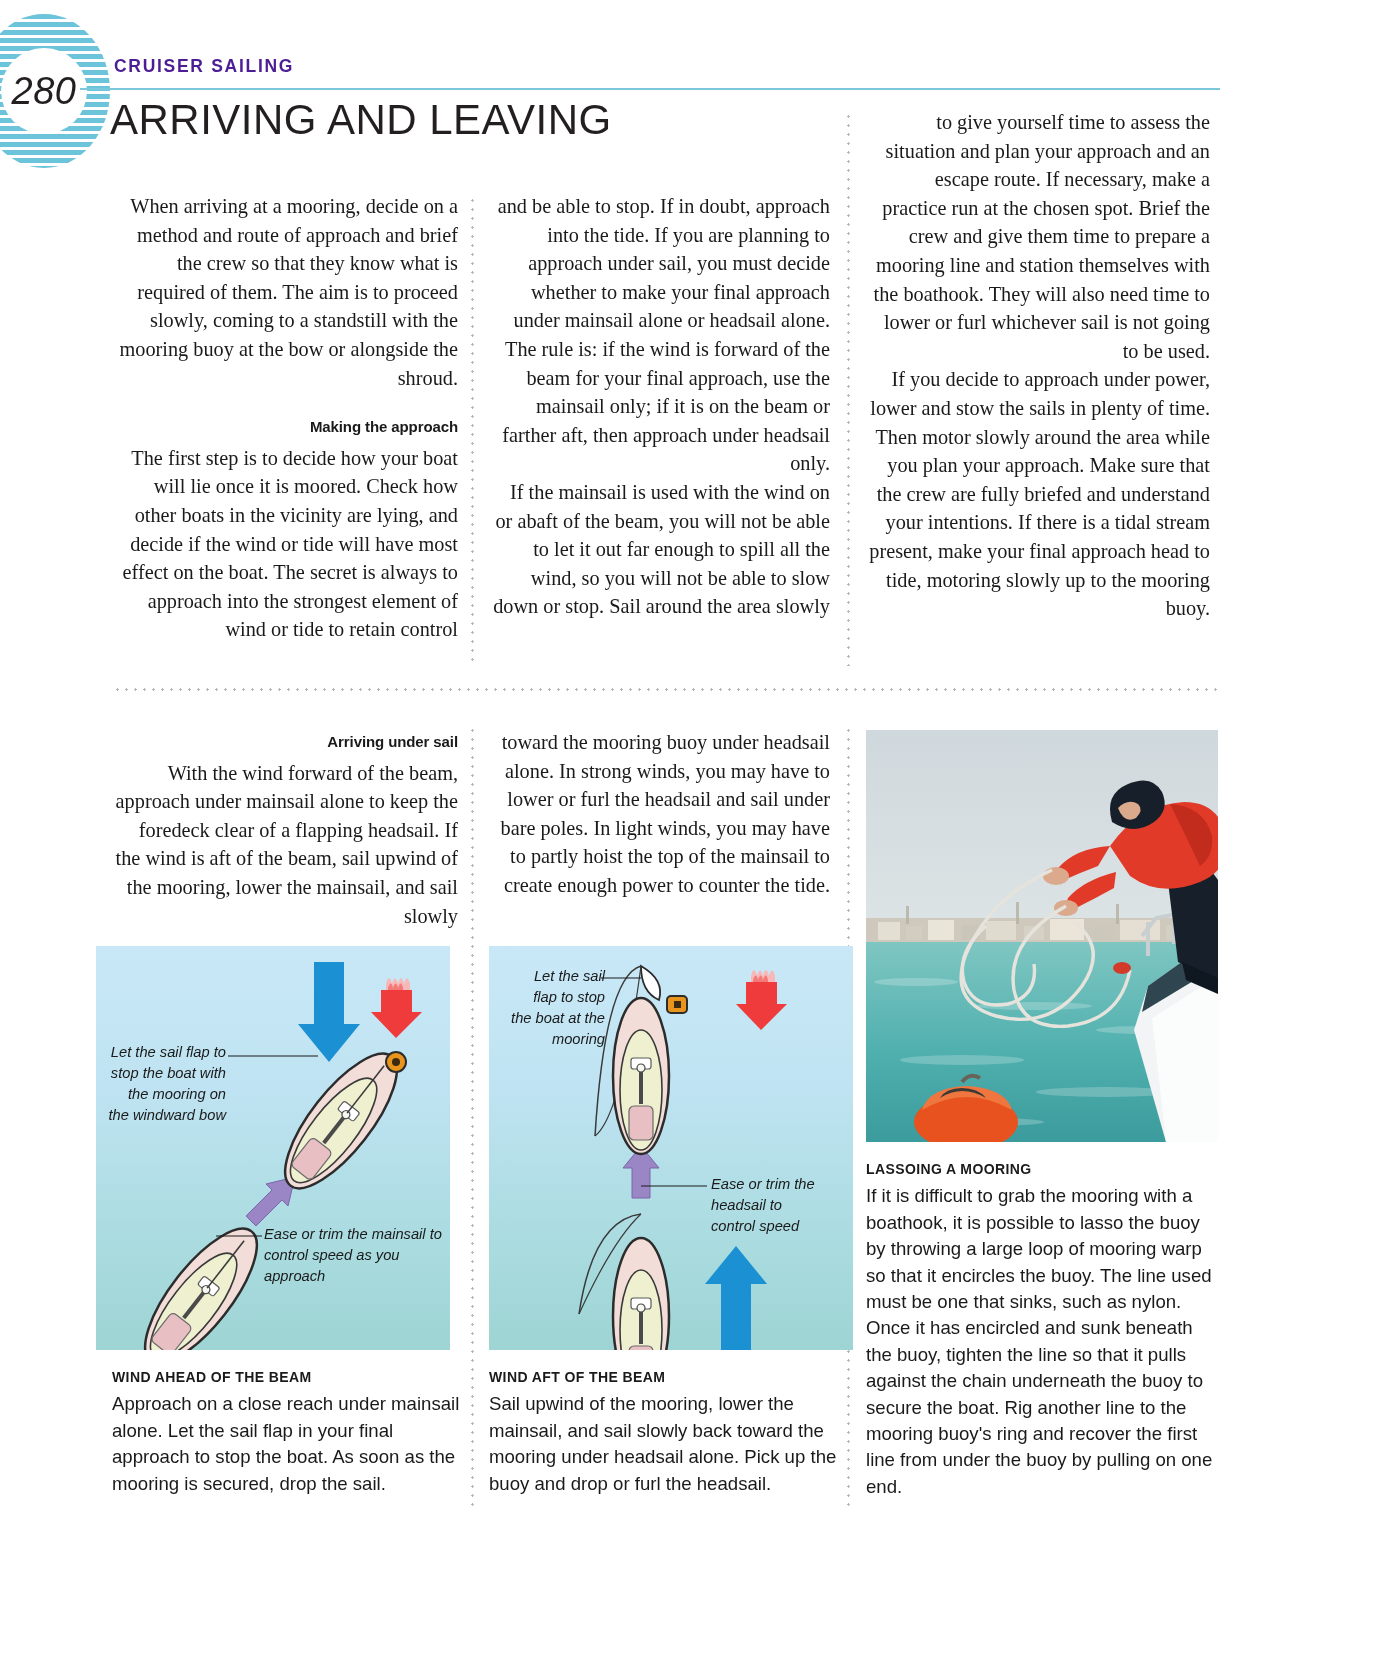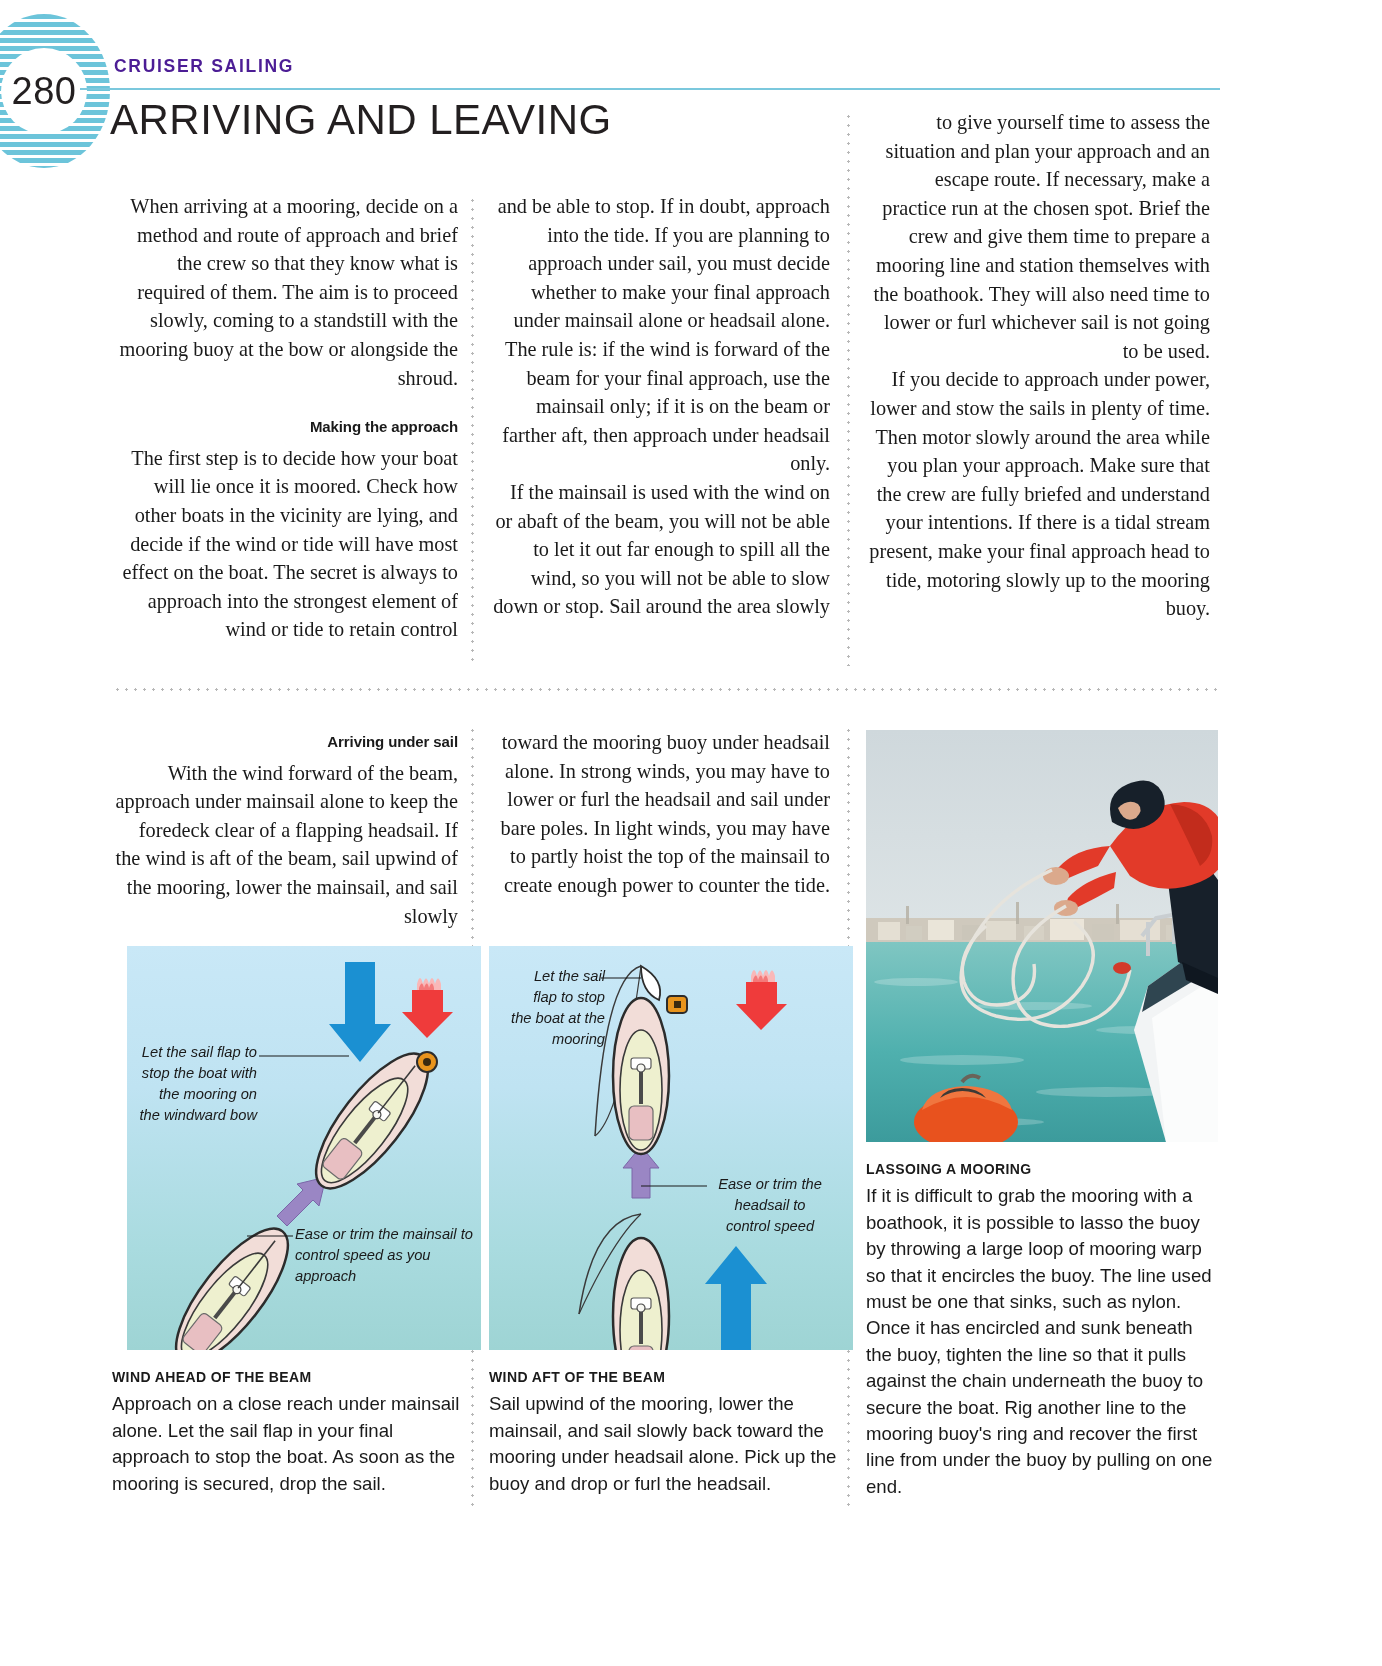--- a/index.html
+++ b/index.html
@@ -30,20 +30,21 @@
     width: 86px; height: 86px;
     border-radius: 50%;
     background: #ffffff;
     display: flex; align-items: center; justify-content: center;
   }
   .page-badge-num {
     font-family: "Liberation Sans", sans-serif;
     font-size: 38px; font-weight: 300; color: #231f20;
     letter-spacing: 0.5px;
     line-height: 1;
+    font-style: italic;
   }
   .running-head {
     position: absolute; left: 114px; top: 56px;
     font-family: "Liberation Sans", sans-serif;
     font-size: 17.5px; font-weight: 600; letter-spacing: 1.7px;
     color: #4c1d95;
   }
   .head-rule {
     position: absolute; left: 80px; top: 88px;
     width: 1140px; height: 2px;
@@ -173,21 +174,21 @@
 
   <div class="col" style="left:112px; top:728px; width:346px;">
     <div class="subhead">Arriving under sail</div>
     <p>With the wind forward of the beam, approach under mainsail alone to keep the foredeck clear of a flapping headsail. If the wind is aft of the beam, sail upwind of the mooring, lower the mainsail, and sail slowly</p>
   </div>
 
   <div class="col" style="left:490px; top:728px; width:340px;">
     <p>toward the mooring buoy under headsail alone. In strong winds, you may have to lower or furl the headsail and sail under bare poles. In light winds, you may have to partly hoist the top of the mainsail to create enough power to counter the tide.</p>
   </div>
 
-  <div class="diagram" style="left:127px; top:946px; width:354px; height:404px;">
+  <div class="diagram" style="left:96px; top:946px; width:354px; height:404px;">
     <svg width="354" height="404" viewBox="0 0 354 404">
 
       <g>
         <path d="M218 16 L248 16 L248 78 L264 78 L233 116 L202 78 L218 78 Z" fill="#1b90d2"></path>
       </g>
 
       <g>
         <path d="M290 38 q3 -12 6 0 q3 -11 6 0 q3 -12 6 0 q3 -11 6 0 l0 6 l-24 0 Z" fill="#f9b8b8"></path>
         <path d="M292 42 q3 -9 5 0 q3 -9 5 0 q3 -9 5 0 l0 5 l-15 0 Z" fill="#f47a7a"></path>
         <path d="M285 44 L316 44 L316 66 L326 66 L300 92 L275 66 L285 66 Z" fill="#ef3b3b"></path>
@@ -275,21 +276,21 @@
           <rect x="-10" y="-18" width="20" height="11" rx="2.5" fill="#ffffff" stroke="#5b5b5b" stroke-width="1.2"></rect>
           <rect x="-2" y="-6" width="4" height="34" fill="#4a4a4a"></rect>
           <circle cx="0" cy="-8" r="4" fill="#f7f7f2" stroke="#4a4a4a" stroke-width="1.2"></circle>
         </g>
       </g>
 
       <line x1="112" y1="32" x2="152" y2="32" stroke="#1a1a1a" stroke-width="1.2"></line>
       <line x1="152" y1="240" x2="218" y2="240" stroke="#1a1a1a" stroke-width="1.2"></line>
     </svg>
     <div class="dg-label" style="left:20px; top:20px; width:96px; text-align:right;">Let the sail flap to stop the boat at the mooring</div>
-    <div class="dg-label" style="left:222px; top:228px; width:118px; text-align:center;font-style:italic;">Ease or trim the headsail to control speed</div>
+    <div class="dg-label" style="left:222px; top:228px; width:118px; text-align:left;font-style:italic;">Ease or trim the headsail to control speed</div>
   </div>
 
   <div class="photo" style="left:866px; top:730px; width:352px; height:412px;">
     <svg width="352" height="412" viewBox="0 0 352 412" preserveAspectRatio="xMidYMid slice">
       <defs>
         <linearGradient id="skyg" x1="0" y1="0" x2="0" y2="1">
           <stop offset="0%" stop-color="#cfd8dc"></stop>
           <stop offset="100%" stop-color="#dde4e6"></stop>
         </linearGradient>
         <linearGradient id="seag" x1="0" y1="0" x2="0" y2="1">

